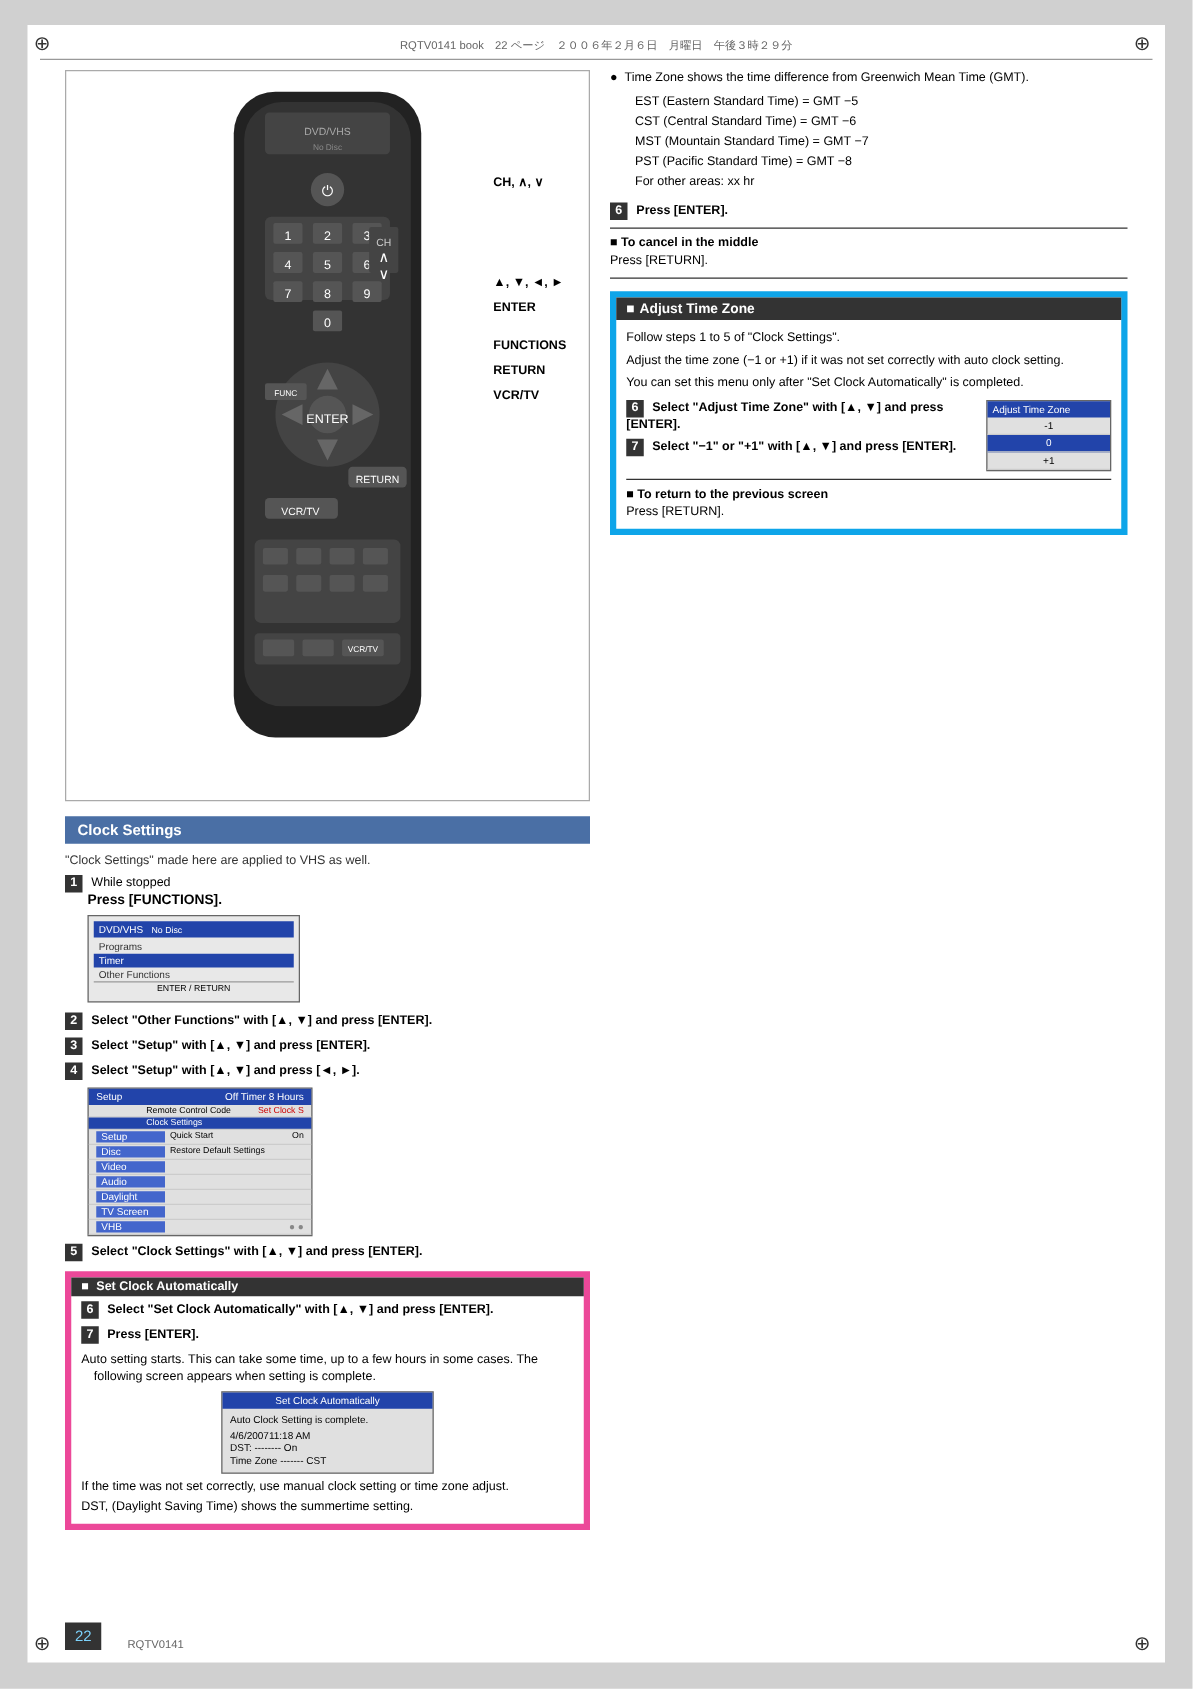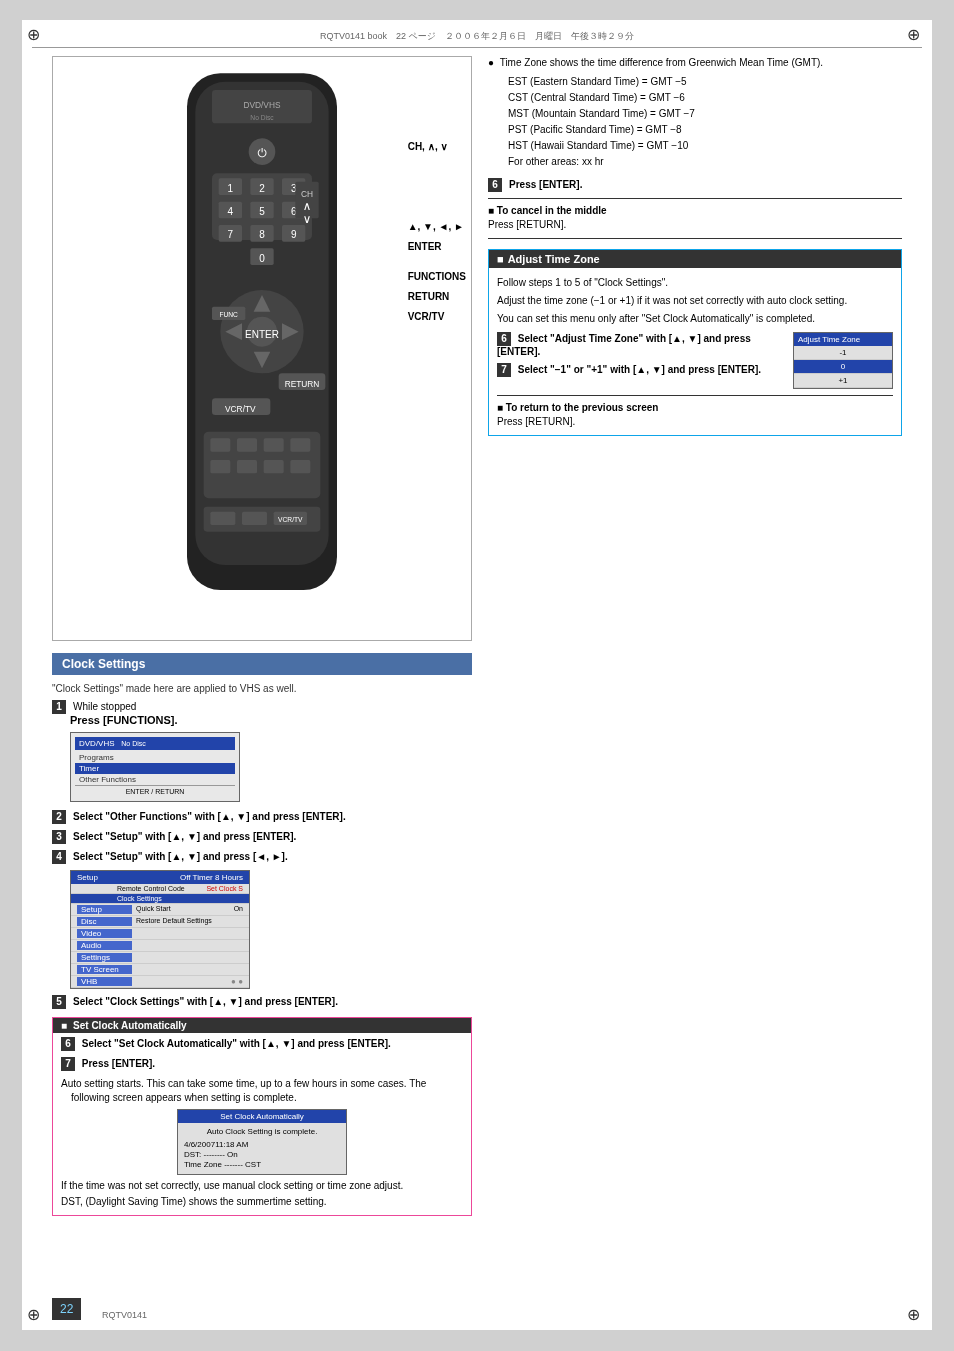--- a/index.html
+++ b/index.html
@@ -186,21 +186,21 @@
     .setup-mockup .su-left-label {
       background: #4466cc;
       color: #fff;
       padding: 0 4px;
       width: 55px;
       font-size: 8px;
     }
 
     
     .sub-section {
-      border: 1px solid #ec4899;
+      border: 5px solid #ec4899;
       margin: 8px 0;
     }
 
     .sub-section-title {
       background: #333;
       color: #fff;
       font-size: 10px;
       font-weight: bold;
       padding: 2px 8px;
       display: flex;
@@ -232,21 +232,21 @@
       margin-right: 3px;
     }
 
     .press-return {
       font-size: 10px;
       margin: 2px 0;
     }
 
     
     .atz-section {
-      border: 1px solid #0ea5e9;
+      border: 5px solid #0ea5e9;
       margin: 10px 0;
     }
 
     .atz-title {
       background: #333;
       color: #fff;
       font-size: 11px;
       font-weight: bold;
       padding: 3px 8px;
       display: flex;
@@ -315,21 +315,21 @@
       padding: 2px 6px;
       font-size: 8px;
       text-align: center;
     }
 
     .autoclock-mockup .ac-body {
       padding: 4px 6px;
     }
 
     .autoclock-mockup .ac-complete {
-      text-align: center;
+      text-align: left;
       font-size: 8px;
       margin-bottom: 4px;
     }
 
     .autoclock-mockup .ac-info {
       display: flex;
       justify-content: flex-start;
       font-size: 8px;
       margin: 1px 0;
     }
@@ -463,21 +463,21 @@
           <rect x="61" y="237" width="12" height="8" rx="1" fill="#555"></rect>
           <rect x="77" y="237" width="12" height="8" rx="1" fill="#555"></rect>
 
           <rect x="25" y="265" width="70" height="15" rx="2" fill="#444"></rect>
           <rect x="29" y="268" width="15" height="8" rx="1" fill="#555"></rect>
           <rect x="48" y="268" width="15" height="8" rx="1" fill="#555"></rect>
           <rect x="67" y="268" width="20" height="8" rx="1" fill="#555"></rect>
           <text x="77" y="274" font-size="4" fill="#fff" text-anchor="middle">VCR/TV</text>
         </svg>
 
-        <div style="position:absolute; right:5px; top: 80px; font-size:10px; font-weight:bold; line-height:2;">
+        <div style="position:absolute; right:18px; top: 80px; font-size:10px; font-weight:bold; line-height:2;">
           <div style="margin-bottom:60px;">CH, ∧, ∨</div>
           <div>▲, ▼, ◄, ►</div>
           <div>ENTER</div>
           <div style="margin-top:10px;">FUNCTIONS</div>
           <div>RETURN</div>
           <div>VCR/TV</div>
         </div>
       </div>
 
       <div class="clock-section-title">Clock Settings</div>
@@ -542,21 +542,21 @@
         </div>
         <div class="su-row">
           <span class="su-left-label">Video</span>
           <span style="flex:1;"></span>
         </div>
         <div class="su-row">
           <span class="su-left-label">Audio</span>
           <span style="flex:1;"></span>
         </div>
         <div class="su-row">
-          <span class="su-left-label">Settings</span>
+          <span class="su-left-label">Daylight</span>
           <span style="flex:1;"></span>
         </div>
         <div class="su-row">
           <span class="su-left-label">TV Screen</span>
           <span style="flex:1;"></span>
         </div>
         <div class="su-row">
           <span class="su-left-label">VHB</span>
           <span style="flex:1;"></span>
           <span style="font-size:8px; color:#888;">● ●</span>
@@ -608,21 +608,20 @@
 
       <div style="margin-bottom:8px;">
         <div class="bullet-text">
           <span>Time Zone shows the time difference from Greenwich Mean Time (GMT).</span>
         </div>
         <div style="padding-left:20px; font-size:10px; line-height:1.6;">
           <div>EST  (Eastern Standard Time)  = GMT −5</div>
           <div>CST  (Central Standard Time)  = GMT −6</div>
           <div>MST  (Mountain Standard Time) = GMT −7</div>
           <div>PST  (Pacific Standard Time)  = GMT −8</div>
-          <div>HST  (Hawaii Standard Time)   = GMT −10</div>
           <div>For other areas: xx hr</div>
         </div>
       </div>
 
       <div class="step-block">
         <span class="step-num">6</span>
         <span class="step-text">Press [ENTER].</span>
       </div>
 
       <hr class="divider">

